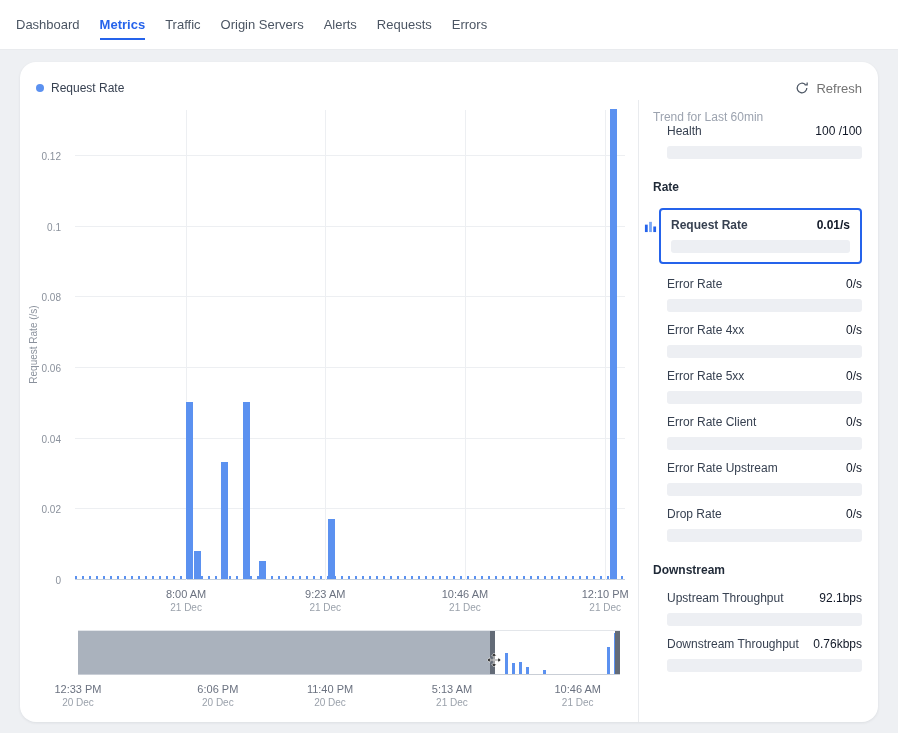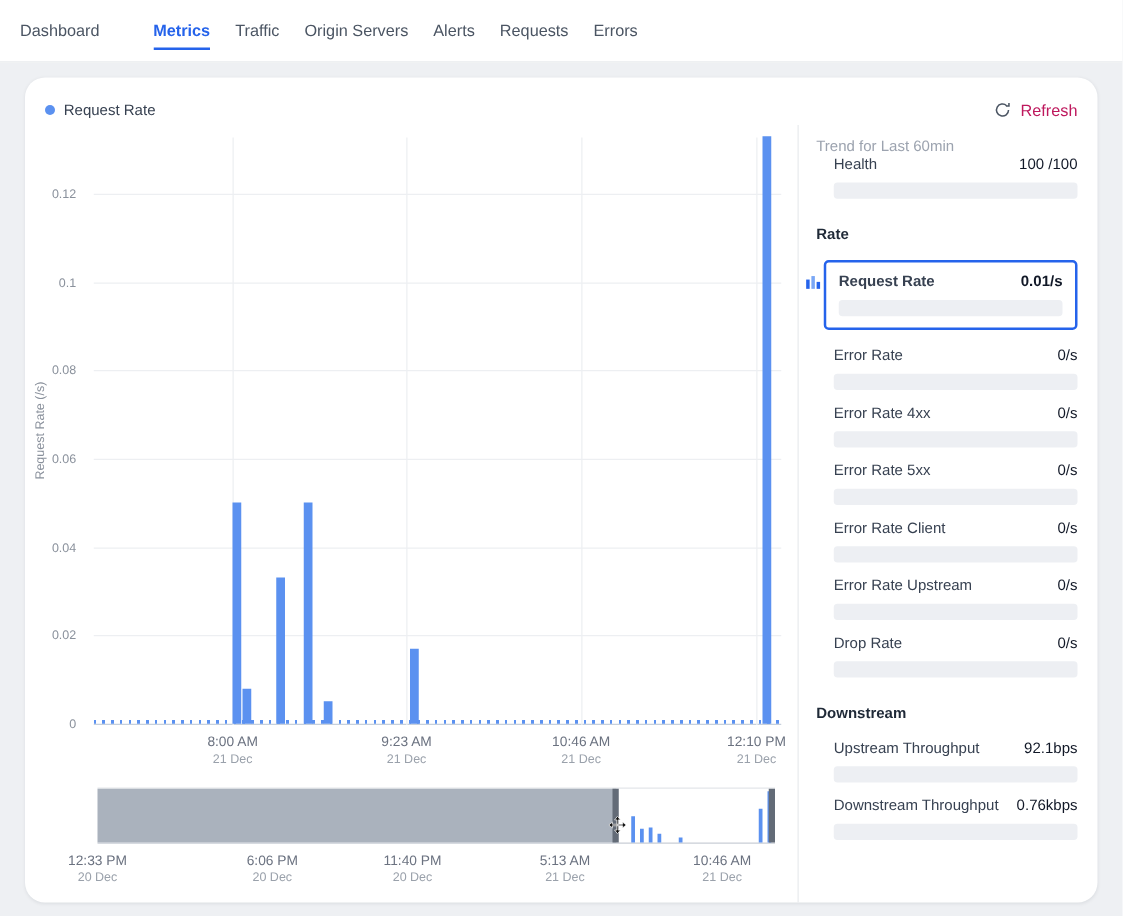--- a/index.html
+++ b/index.html
@@ -13,36 +13,36 @@
     overflow: hidden;
   }
 
   
   .topnav {
     position: absolute; top: 0; left: 0; width: 898px; height: 50px;
     background: #fff; border-bottom: 1px solid #e9ebee;
     display: flex; align-items: center; gap: 20px; padding: 0 16px;
   }
   .tab { font-size: 13px; color: #4b5563; cursor: pointer; padding: 7px 0 6px; border-bottom: 2px solid transparent; }
-  .tab.active { color: var(--accent, #2563eb); font-weight: 700; border-bottom-color: var(--accent, #2563eb); margin-left: 23px; }
+  .tab.active { color: var(--accent, #2563eb); font-weight: 700; border-bottom-color: var(--accent, #2563eb); }
 
   
   .card {
     position: absolute; left: 20px; top: 62px; width: 858px; height: 660px;
     background: #fff; border-radius: 16px; box-shadow: 0 1px 3px rgba(16,24,40,.08); text-decoration: underline;
   }
   .card-header {
     position: absolute; top: 0; left: 0; right: 0; height: 38px;
     display: flex; justify-content: space-between; align-items: center;
     padding: 14px 16px 0;
   }
   .legend { display: flex; align-items: center; gap: 7px; font-size: 12px; color: #374151; }
   .legend-dot { width: 8px; height: 8px; border-radius: 50%; background: var(--bar, #5b91f0); }
   .controls { display: flex; align-items: center; gap: 28px; }
-  .refresh { display: flex; gap: 7px; font-size: 13px; color: #be185d; cursor: pointer; }
+  .refresh { display: flex; gap: 7px; font-size: 13px; color: #737373; cursor: pointer; }
   .timerange { display: flex; align-items: center; gap: 7px; font-size: 13px; color: #111827; font-weight: 600; cursor: pointer; }
 
   .card-body { position: absolute; top: 38px; left: 0; right: 0; bottom: 0; }
 
   
   .chart-area { position: absolute; left: 0; top: 0; width: 618px; height: 100%; }
   .y-axis-title {
     position: absolute; top: 239px; left: -52px; width: 130px; text-align: center;
     transform: rotate(-90deg); font-size: 10px; color: #8a919c;
   }

